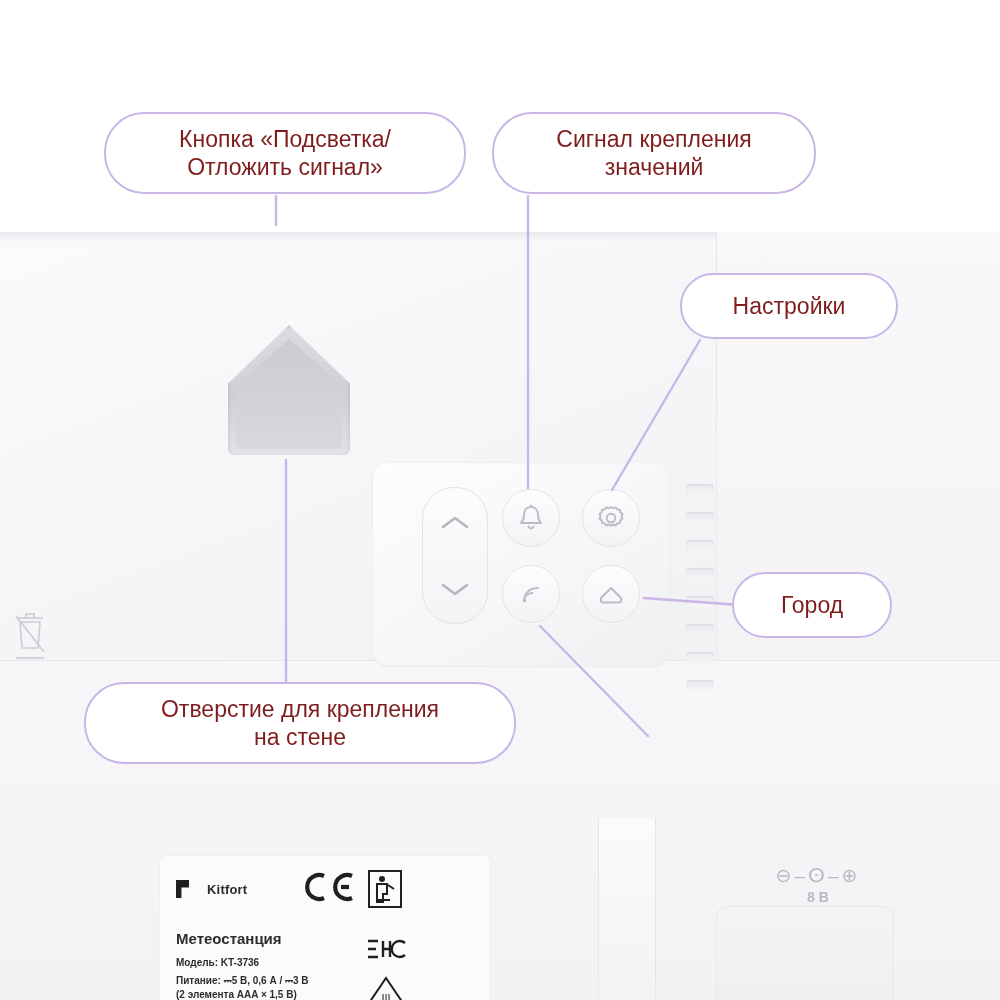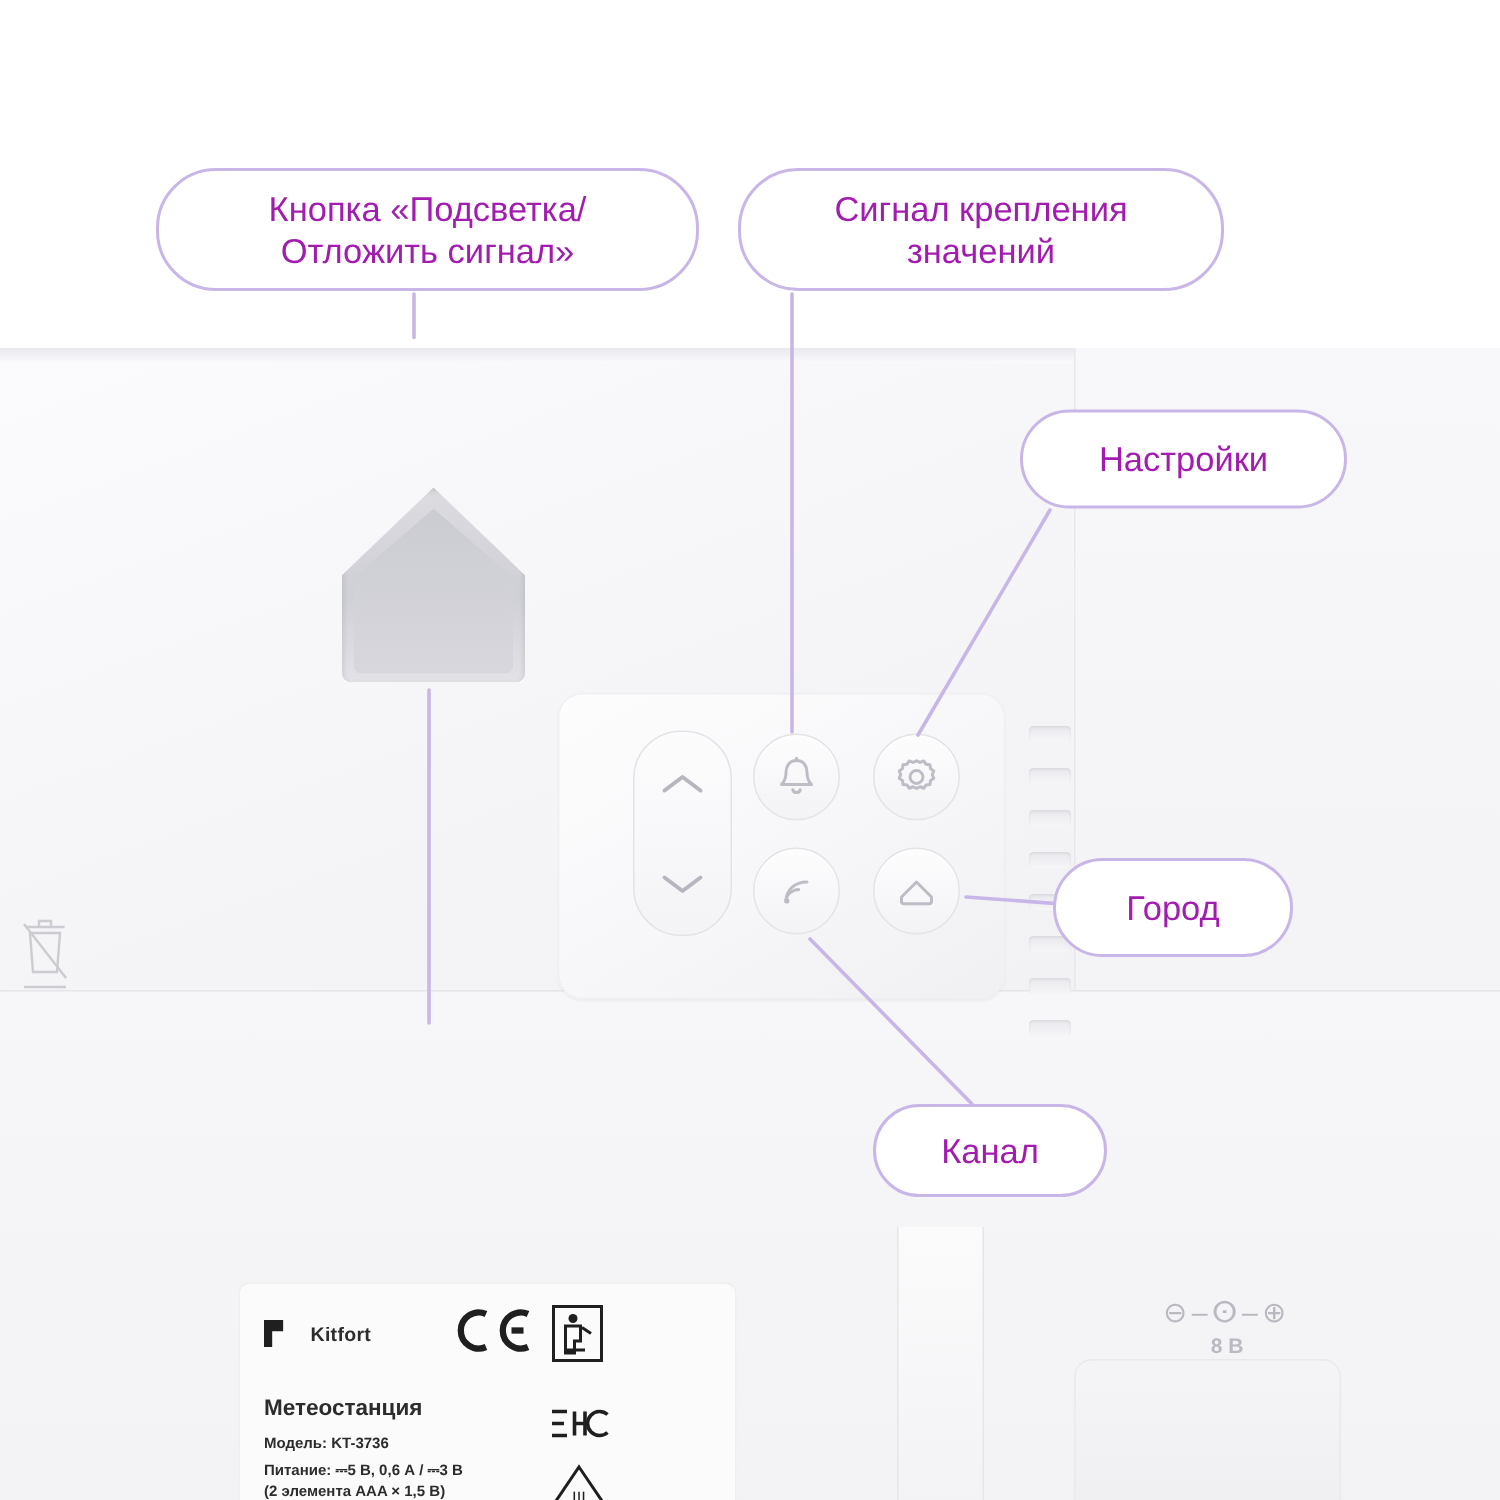--- a/index.html
+++ b/index.html
@@ -225,38 +225,38 @@
   .label-power { top: 118px; }
   .eac-mark { position: absolute; left: 205px; top: 82px; }
   .class-mark { position: absolute; left: 205px; top: 120px; }
 
   
   .bubble {
     position: absolute;
     background: #ffffff;
     border: 2px solid #c9b6e8;
     border-radius: 40px;
-    color: #a21caf;
+    color: #7f1d1d;
     font-size: 23px;
     line-height: 1.22;
     text-align: center;
     display: flex;
     align-items: center;
     justify-content: center;
     box-sizing: border-box;
     padding: 8px 18px;
     z-index: 20;
   }
   .leader { position: absolute; z-index: 15; }
   .leader svg { display: block; overflow: visible; }
 
   .b-backlight { left: 104px; top: 112px; width: 362px; height: 82px; }
   .b-deviation { left: 492px; top: 112px; width: 324px; height: 82px; }
   .b-settings  { left: 680px; top: 273px; width: 218px; height: 66px; text-align: right; }
-  .b-city      { left: 702px; top: 572px; width: 160px; height: 66px; }
+  .b-city      { left: 732px; top: 572px; width: 160px; height: 66px; }
   .b-channel   { left: 582px; top: 736px; width: 156px; height: 62px; }
   .b-hole      { left: 84px;  top: 682px; width: 432px; height: 82px; }
 </style>
 </head>
 <body>
 
 <div id="stage">
 
   <div class="device"></div>
   <div class="device-top-edge"></div>
@@ -422,17 +422,18 @@
   <div class="bubble b-deviation">
     <span style="white-space:pre-line">Сигнал крепления
 значений</span>
   </div>
   <div class="bubble b-settings">
     <span style="white-space:pre-line">Настройки</span>
   </div>
   <div class="bubble b-city">
     <span style="white-space:pre-line">Город</span>
   </div>
-  <div class="bubble b-channel">
-    <span style="white-space:pre-line">Канал</span>
+  <div class="bubble b-hole">
+    <span style="white-space:pre-line">Отверстие для крепления
+на стене</span>
   </div>
 
 </div>
 
 </body></html>

